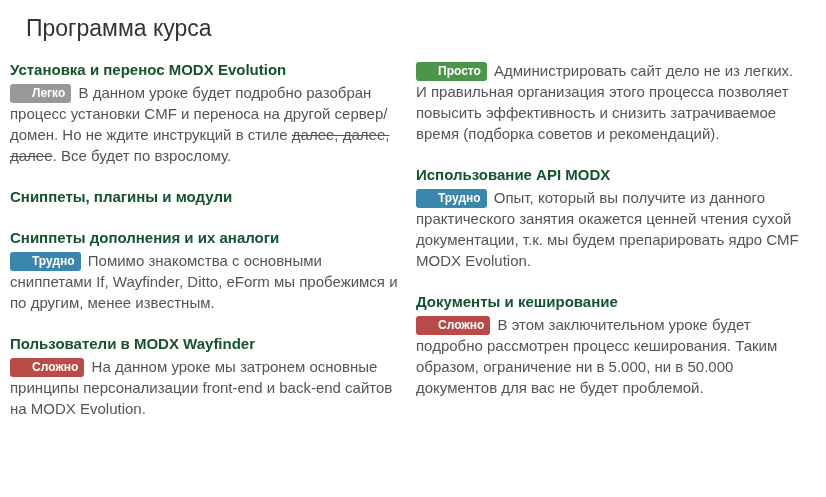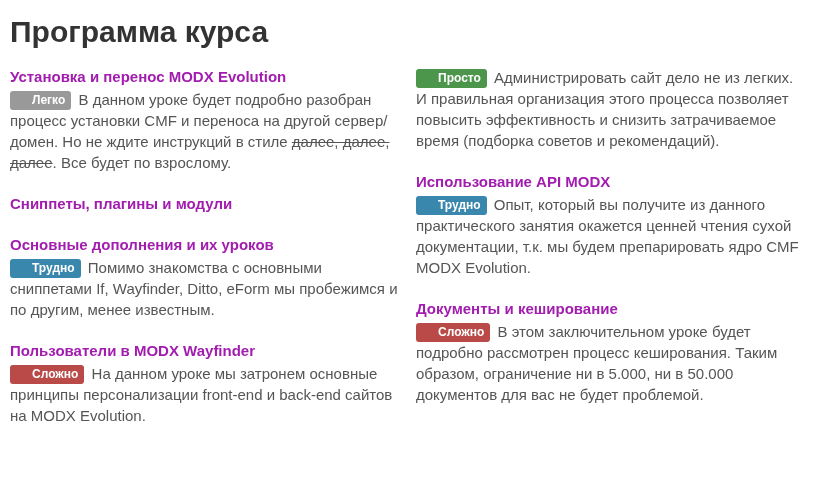--- a/index.html
+++ b/index.html
@@ -11,41 +11,41 @@
     width: 826px;
     height: 497px;
     overflow: hidden;
     font-family: "Liberation Sans", sans-serif;
     color: #555555;
   }
   .page {
     padding: 15px 10px 0 10px;
   }
   .page-title {
-    margin: 0 0 18px 0;
-    font-size: 30px;
-    font-weight: bold;
+    margin: 0 0 18px 16px;
+    font-size: 23px;
+    font-weight: normal;
     color: #333333;
   }
   .columns {
     display: flex;
     gap: 16px;
   }
   .column {
     width: 390px;
     flex: 0 0 390px;
   }
   .course-section {
     margin: 0 0 21px 0;
   }
   .section-title {
     margin: 0 0 2px 0;
     font-size: 15px;
     font-weight: bold;
-    color: #a21caf;
+    color: #14532d;
     line-height: 20px;
   }
   .section-text {
     margin: 0;
     font-size: 15px;
     line-height: 21px;
     color: #555555;
   }
   .badge {
     display: inline-block;
@@ -74,21 +74,21 @@
     <p class="section-text">
       <span class="badge" style="background-color: rgb(153, 153, 153);">Легко</span>
      <span>В данном уроке будет подробно разобран процесс установки CMF и переноса на другой сервер/домен. Но не ждите инструкций в стиле </span><span class="seg-strike">далее, далее, далее</span><span>. Все будет по взрослому.</span></p>
   </div>
 
   <div class="course-section">
     <h2 class="section-title">Сниппеты, плагины и модули</h2>
   </div>
 
   <div class="course-section">
-    <h2 class="section-title">Основные дополнения и их уроков</h2>
+    <h2 class="section-title">Сниппеты дополнения и их аналоги</h2>
     <p class="section-text">
       <span class="badge" style="background-color: rgb(58, 135, 173);">Трудно</span>
      <span>Помимо знакомства с основными сниппетами If, Wayfinder, Ditto, eForm мы пробежимся и по другим, менее известным.</span></p>
   </div>
 
   <div class="course-section">
     <h2 class="section-title">Пользователи в MODX Wayfinder</h2>
     <p class="section-text">
       <span class="badge" style="background-color: rgb(185, 74, 72);">Сложно</span>
      <span>На данном уроке мы затронем основные принципы персонализации front-end и back-end сайтов на MODX Evolution.</span></p>

